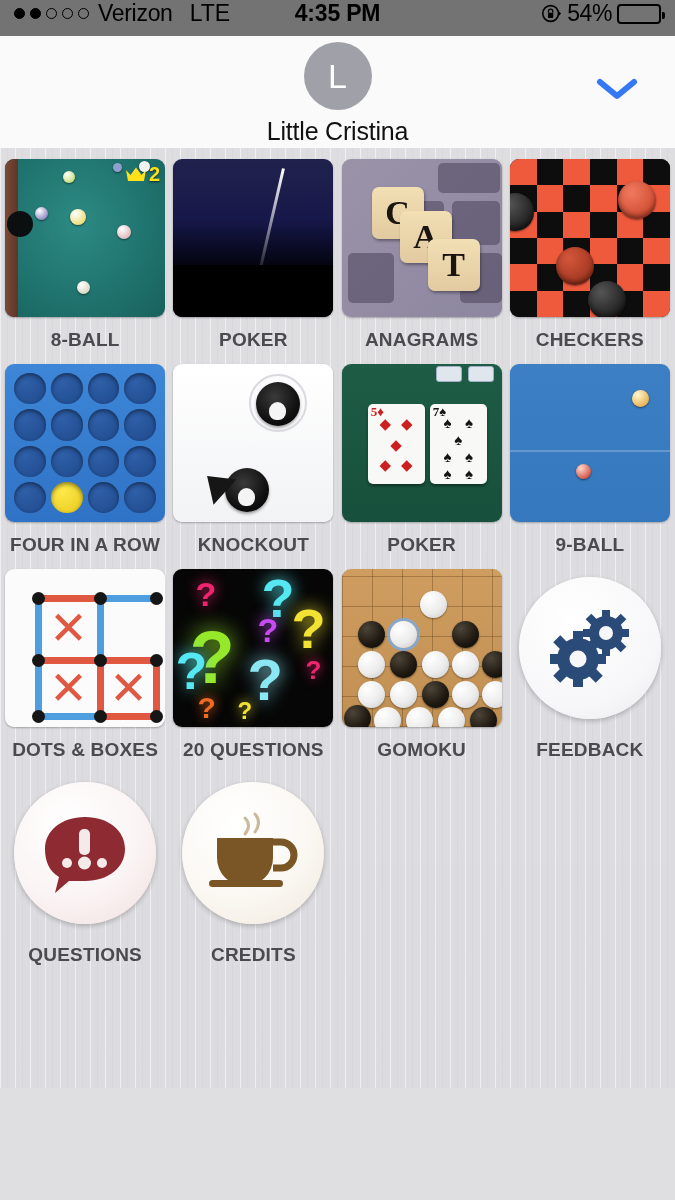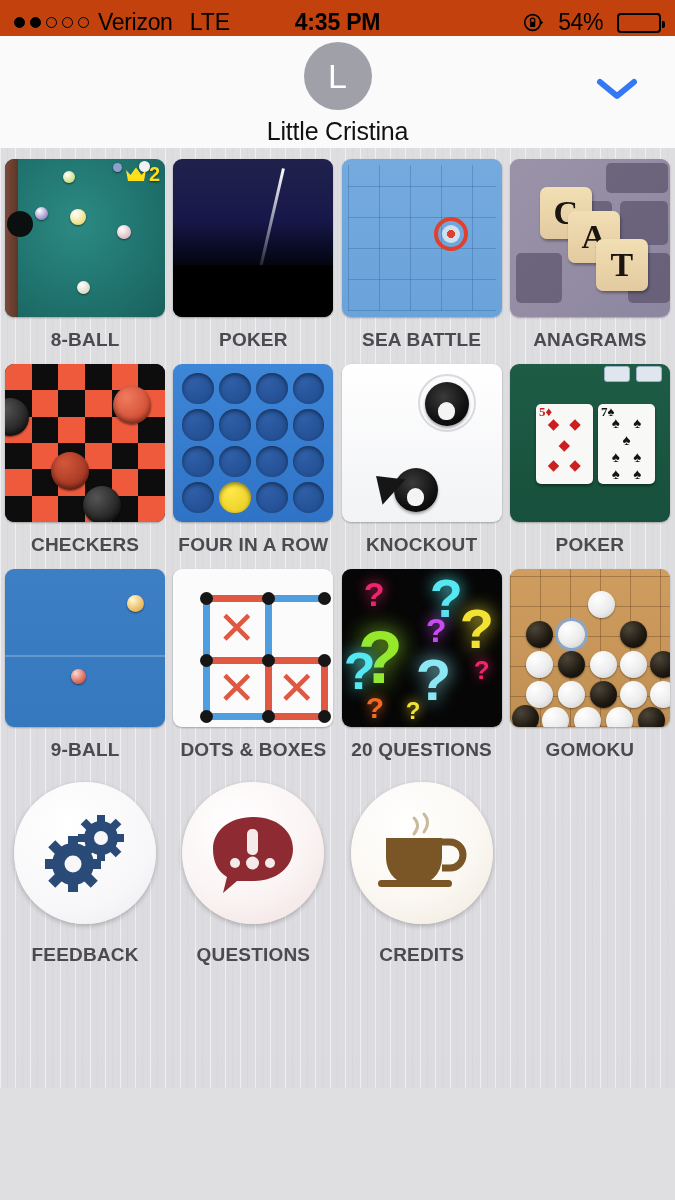--- a/index.html
+++ b/index.html
@@ -6,36 +6,36 @@
   html, body {
     width: 675px; height: 1200px;
     font-family: "Liberation Sans", sans-serif;
     background: #e2e2e5;
     overflow: hidden;
   }
   #phone { position: relative; width: 675px; height: 1200px; background: #dfdfe2; }
 
   
   .statusbar {
-    height: 36px; background: #c2410c;
-    display: flex; align-items: flex-end; position: relative;
+    height: 36px; background: #737373;
+    display: flex; align-items: flex-start; position: relative;
     padding: 0 14px;
   }
   .sb-left { display: flex; align-items: center; gap: 9px; }
   .dots { display: flex; align-items: center; gap: 5px; }
   .dot { width: 11px; height: 11px; border-radius: 50%; border: 1.7px solid #000; }
   .dot.on { background: #000; }
   .carrier { font-size: 23px; color: #000; letter-spacing: -0.3px; }
   .lte { font-size: 23px; color: #000; margin-left: 8px; }
   .sb-center {
     position: absolute; left: 0; right: 0; text-align: center;
     font-size: 23px; font-weight: bold; color: #000; letter-spacing: -0.2px;
   }
   .sb-right {
-    margin-left: auto; display: flex; align-items: center; gap: 14px;
+    margin-left: auto; display: flex; align-items: center; gap: 5px;
     position: relative; z-index: 2;
   }
   .rotlock { width: 21px; height: 21px; position: relative; }
   .batt-pct { font-size: 23px; color: #000; letter-spacing: -0.4px; }
   .batt {
     width: 44px; height: 20px; border: 2px solid #000; border-radius: 4px;
     position: relative; padding: 2px;
   }
   .batt::after {
     content: ''; position: absolute; right: -6px; top: 6px;
@@ -328,29 +328,20 @@
       <div class="cell">
         <div class="thumb">
           <div class="art tanksky">
             <div class="trail"></div>
             <div class="ground"></div>
           </div>
         </div>
         <div class="cell-label">POKER</div>
       </div>
 
-      <div class="cell">
-        <div class="thumb">
-          <div class="art seawater">
-            <div class="seagrid"></div>
-            <div class="target"></div>
-          </div>
-        </div>
-        <div class="cell-label">SEA BATTLE</div>
-      </div>
 
       <div class="cell">
         <div class="thumb">
           <div class="art anaboard">
             <div class="anaslot" style="left:96px;top:4px;width:62px;height:30px;"></div>
             <div class="anaslot" style="left:58px;top:42px;width:44px;height:44px;"></div>
             <div class="anaslot" style="left:110px;top:42px;width:48px;height:44px;"></div>
             <div class="anaslot" style="left:6px;top:94px;width:46px;height:50px;"></div>
             <div class="anaslot" style="left:118px;top:94px;width:42px;height:50px;"></div>
             <div class="tile-letter" style="left:30px;top:28px;">C</div>

